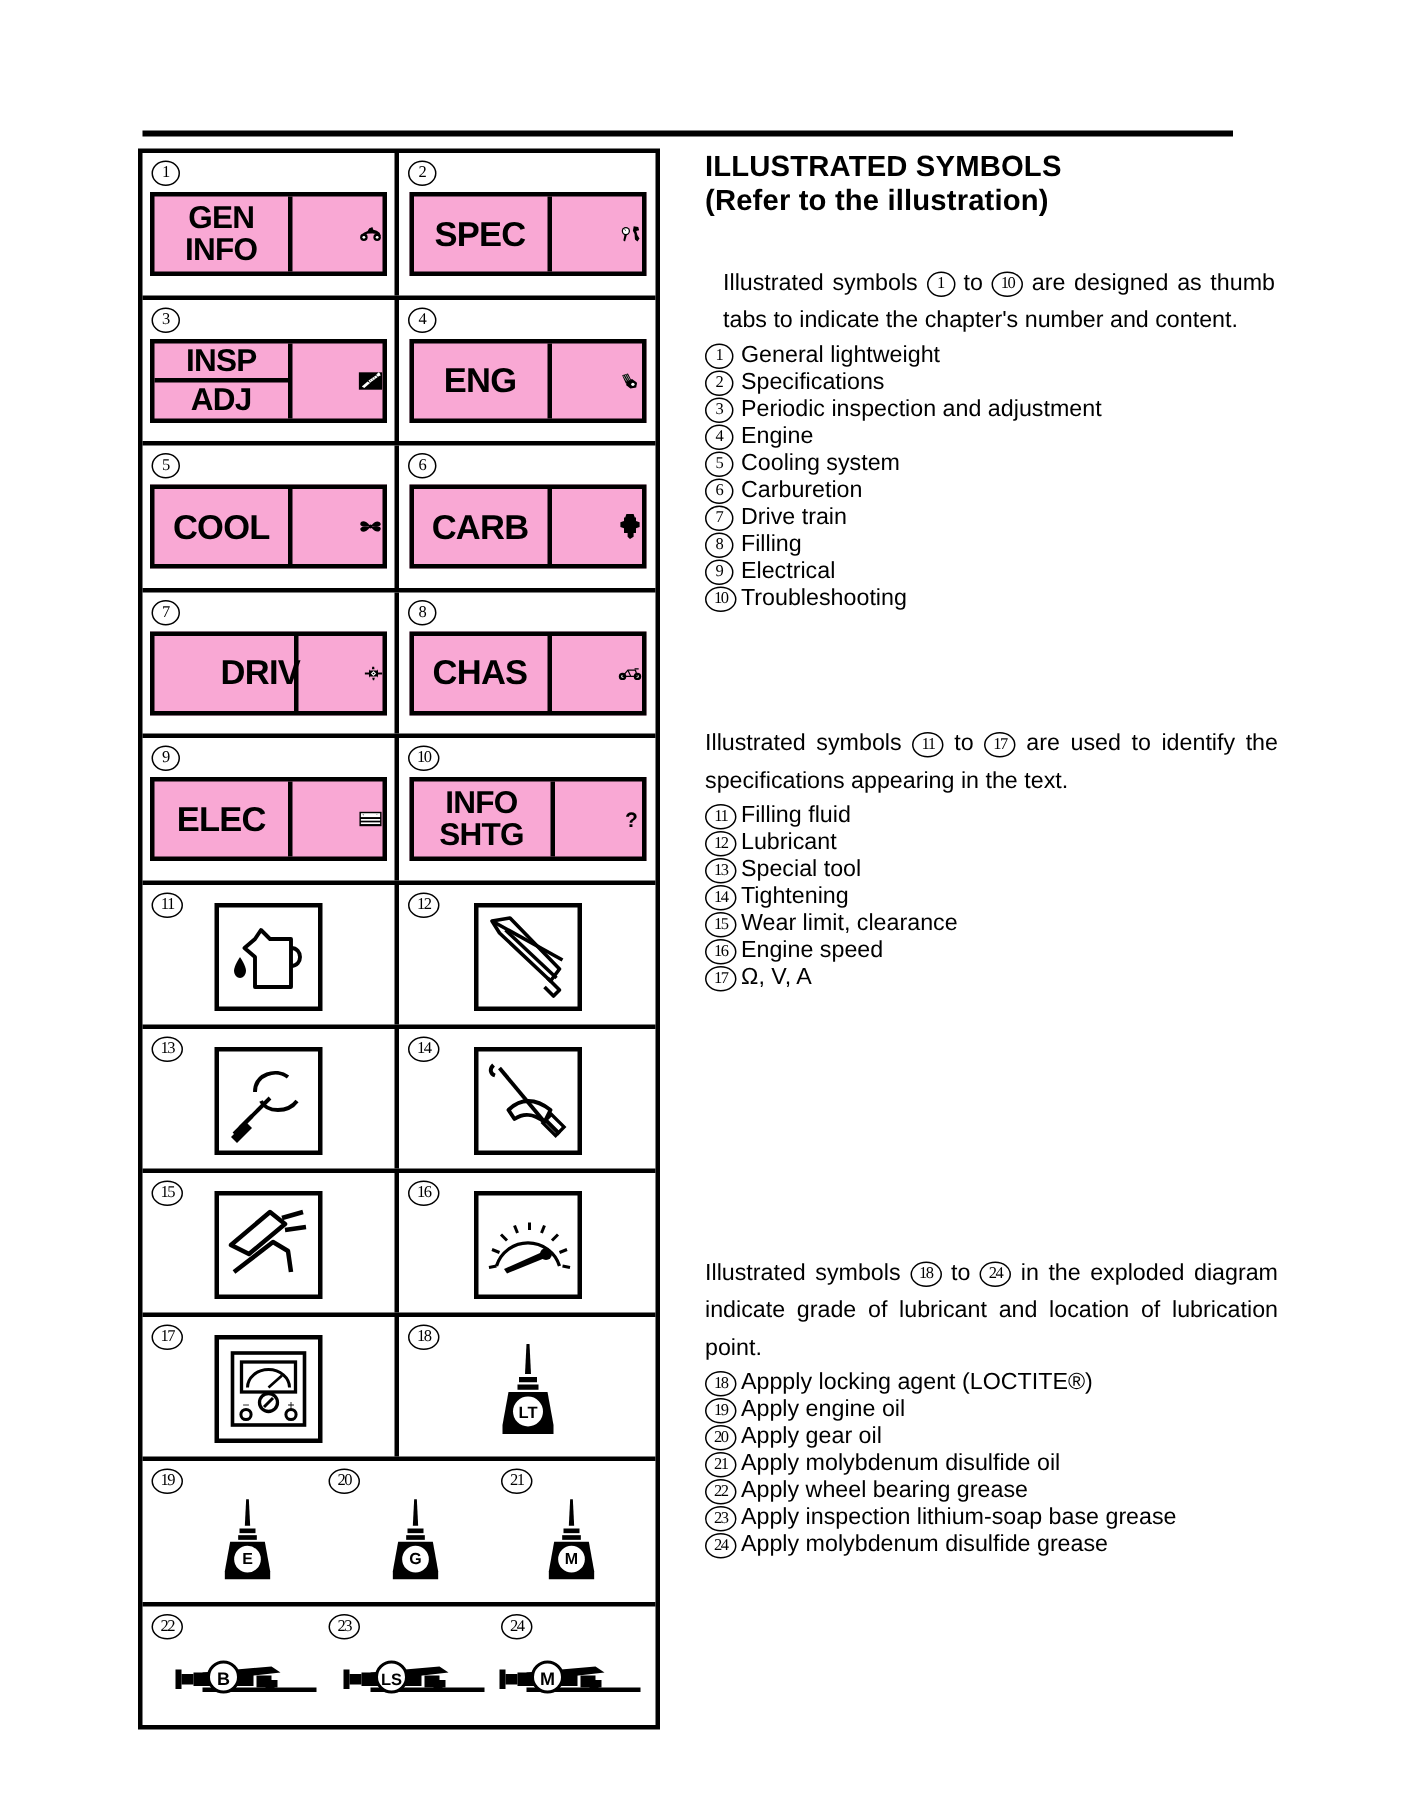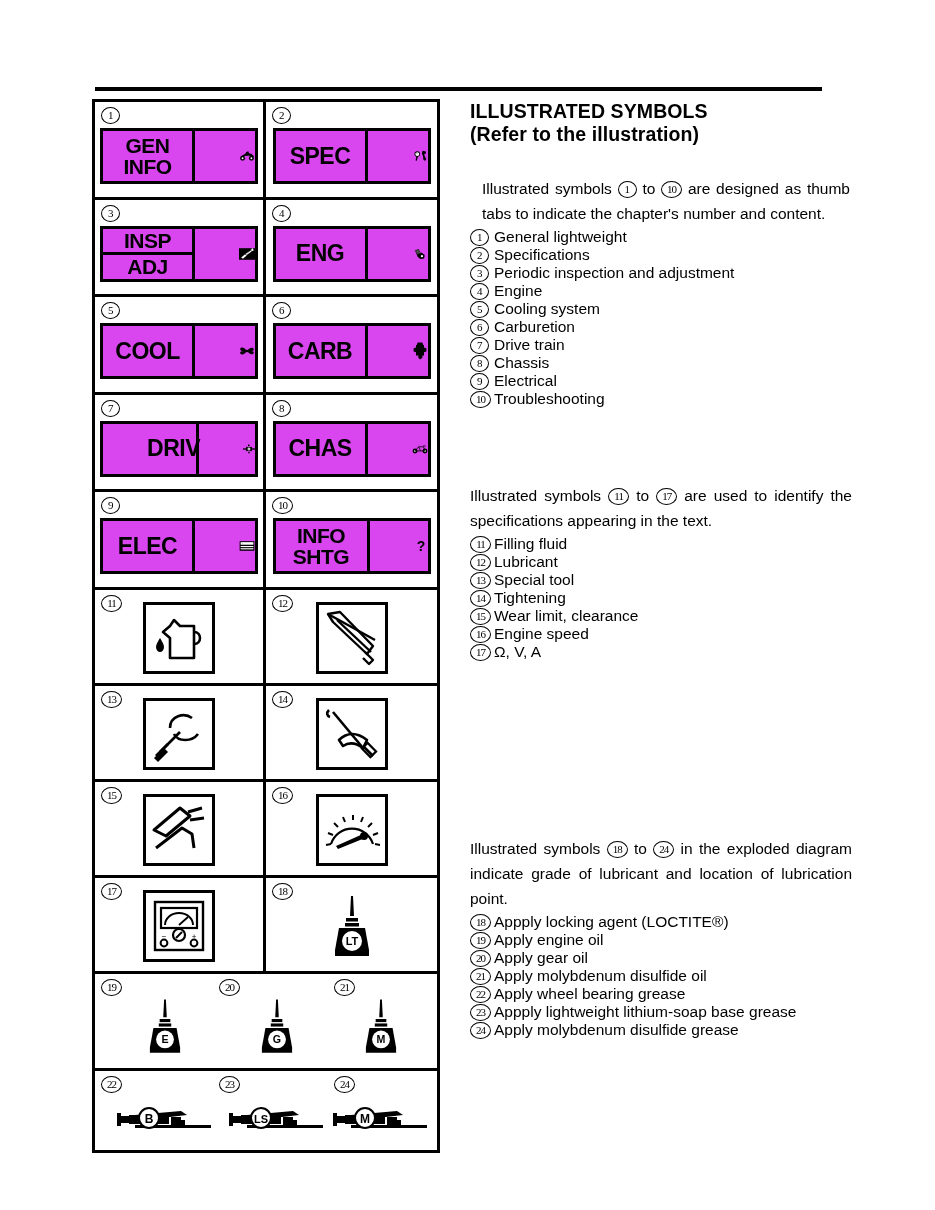--- a/index.html
+++ b/index.html
@@ -89,21 +89,21 @@
   .tab {
     position: absolute;
     left: 50%;
     transform: translateX(-50%);
     top: 26px;
     width: 158px;
     height: 56px;
     border: 3px solid #000;
     box-sizing: border-box;
     display: flex;
-    background: #d946ef;
+    background: #f9a8d4;
     gap: 44px;
   }
   .tab-text {
     flex: 0 0 auto;
     width: 92px;
     border-right: 3px solid #000;
     box-sizing: border-box;
     display: flex;
     flex-direction: column;
     align-items: center;
@@ -740,21 +740,21 @@
       <li>
           <span class="marker"><span class="circ">6</span></span>
           <span class="txt">Carburetion</span>
         </li>
       <li>
           <span class="marker"><span class="circ">7</span></span>
           <span class="txt">Drive train</span>
         </li>
       <li>
           <span class="marker"><span class="circ">8</span></span>
-          <span class="txt">Chassis</span>
+          <span class="txt">Filling</span>
         </li>
       <li>
           <span class="marker"><span class="circ">9</span></span>
           <span class="txt">Electrical</span>
         </li>
       <li>
           <span class="marker"><span class="circ w">10</span></span>
           <span class="txt">Troubleshooting</span>
         </li>
     </ul>
@@ -824,21 +824,21 @@
       <li>
           <span class="marker"><span class="circ w">21</span></span>
           <span class="txt">Apply molybdenum disulfide oil</span>
         </li>
       <li>
           <span class="marker"><span class="circ w">22</span></span>
           <span class="txt">Apply wheel bearing grease</span>
         </li>
       <li>
           <span class="marker"><span class="circ w">23</span></span>
-          <span class="txt">Appply lightweight lithium-soap base grease</span>
+          <span class="txt">Apply inspection lithium-soap base grease</span>
         </li>
       <li>
           <span class="marker"><span class="circ w">24</span></span>
           <span class="txt">Apply molybdenum disulfide grease</span>
         </li>
     </ul>
   </div>
 
 </div>
 

